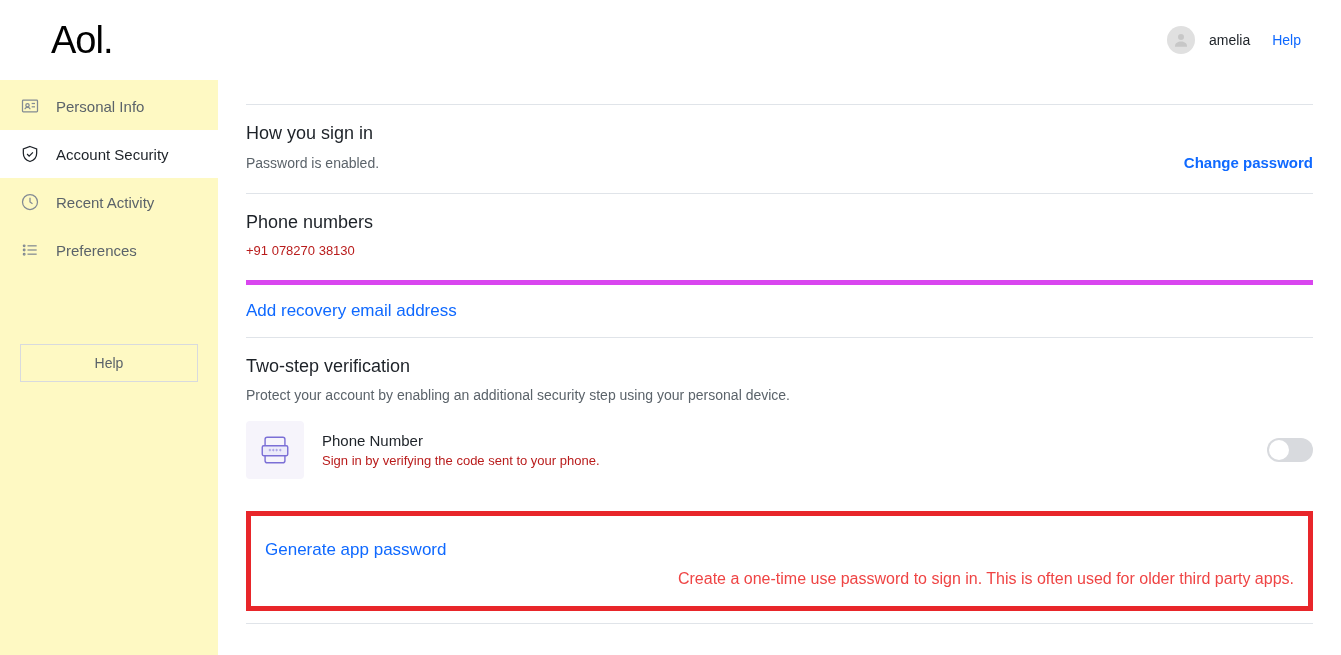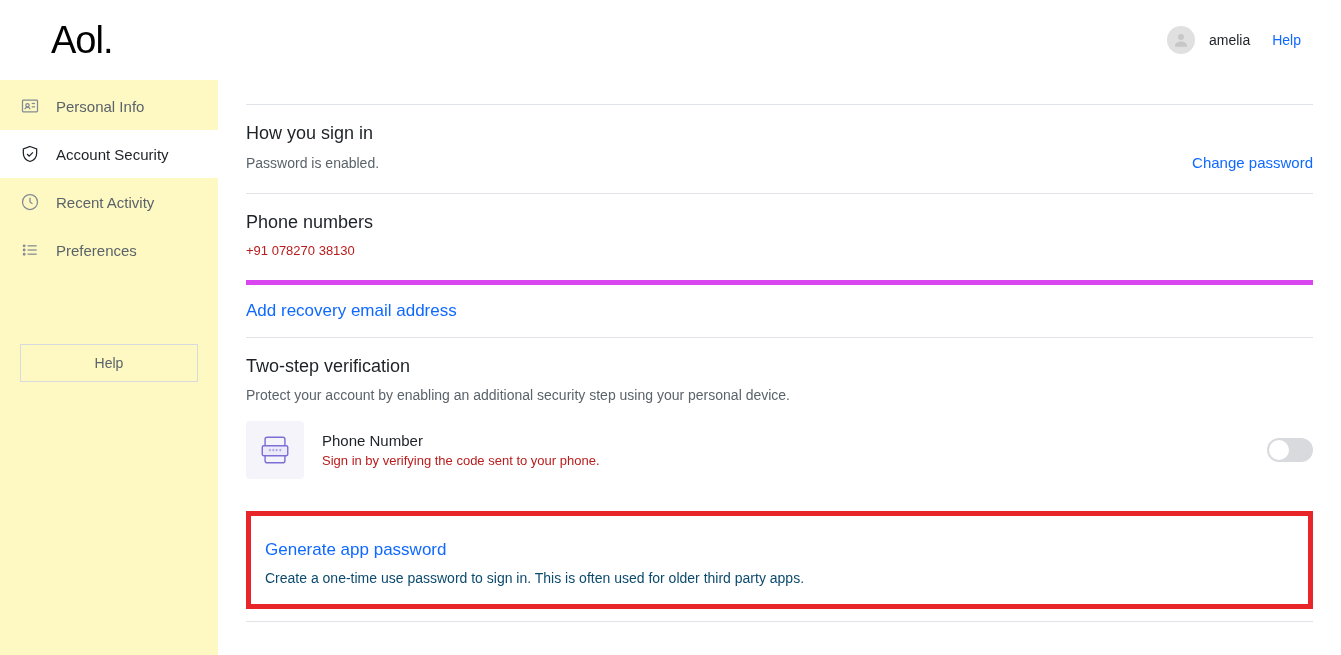--- a/index.html
+++ b/index.html
@@ -96,21 +96,21 @@
   }
   .section.first { border-top: 1px solid #e0e4e9; margin-top: 24px; }
   .section-title { font-size: 18px; font-weight: 400; color: #1d2228; margin-bottom: 10px; }
   .section .row {
     display: flex;
     justify-content: space-between;
     align-items: center;
   }
   .muted { font-size: 14px; color: #5b636a; }
   .small-muted { font-size: 13px; color: #b91c1c; margin-top: 4px; }
-  .link { color: #0f69ff; cursor: pointer; font-size: 15px; }
+  .link { color: #0f69ff; cursor: pointer; font-size: 15px; font-weight: bold; }
   .link-big { color: #0f69ff; cursor: pointer; font-size: 17px; }
 
   .phone-row { padding-bottom: 22px; }
   .add-recov { padding: 16px 0; border-top: 5px solid #d946ef; }
 
   .tsv-desc { font-size: 14px; color: #5b636a; margin-top: 6px; margin-bottom: 18px; }
   .tsv-body { display:flex; align-items:center; justify-content:space-between; }
   .tsv-left { display:flex; align-items:center; gap:18px; }
   .tsv-icon-box {
     width: 58px; height: 58px; background: #f6f4fb; border-radius: 4px;
@@ -127,21 +127,21 @@
     content:""; position:absolute; left:2px; top:2px; width:20px; height:20px;
     border-radius:50%; background:#fff;
   }
 
   .gen-box {
     border: 5px solid #e8262a;
     padding: 24px 14px 18px 14px;
     margin-top: 10px;
   }
   .gen-title { color:#0f69ff; font-size: 17px; cursor:pointer; margin-bottom: 10px; }
-  .gen-desc { font-size: 14px; color:#0c4a6e; }
+  .gen-desc { font-size: 16px; color:#ef4444;text-align:right; }
 
   .bottom-border { border-top:1px solid #e0e4e9; margin-top: 12px; }
 </style>
 </head>
 <body>
 
 <div class="header">
   <div class="logo">Aol.</div>
   <div class="header-right">
     <div class="user">

